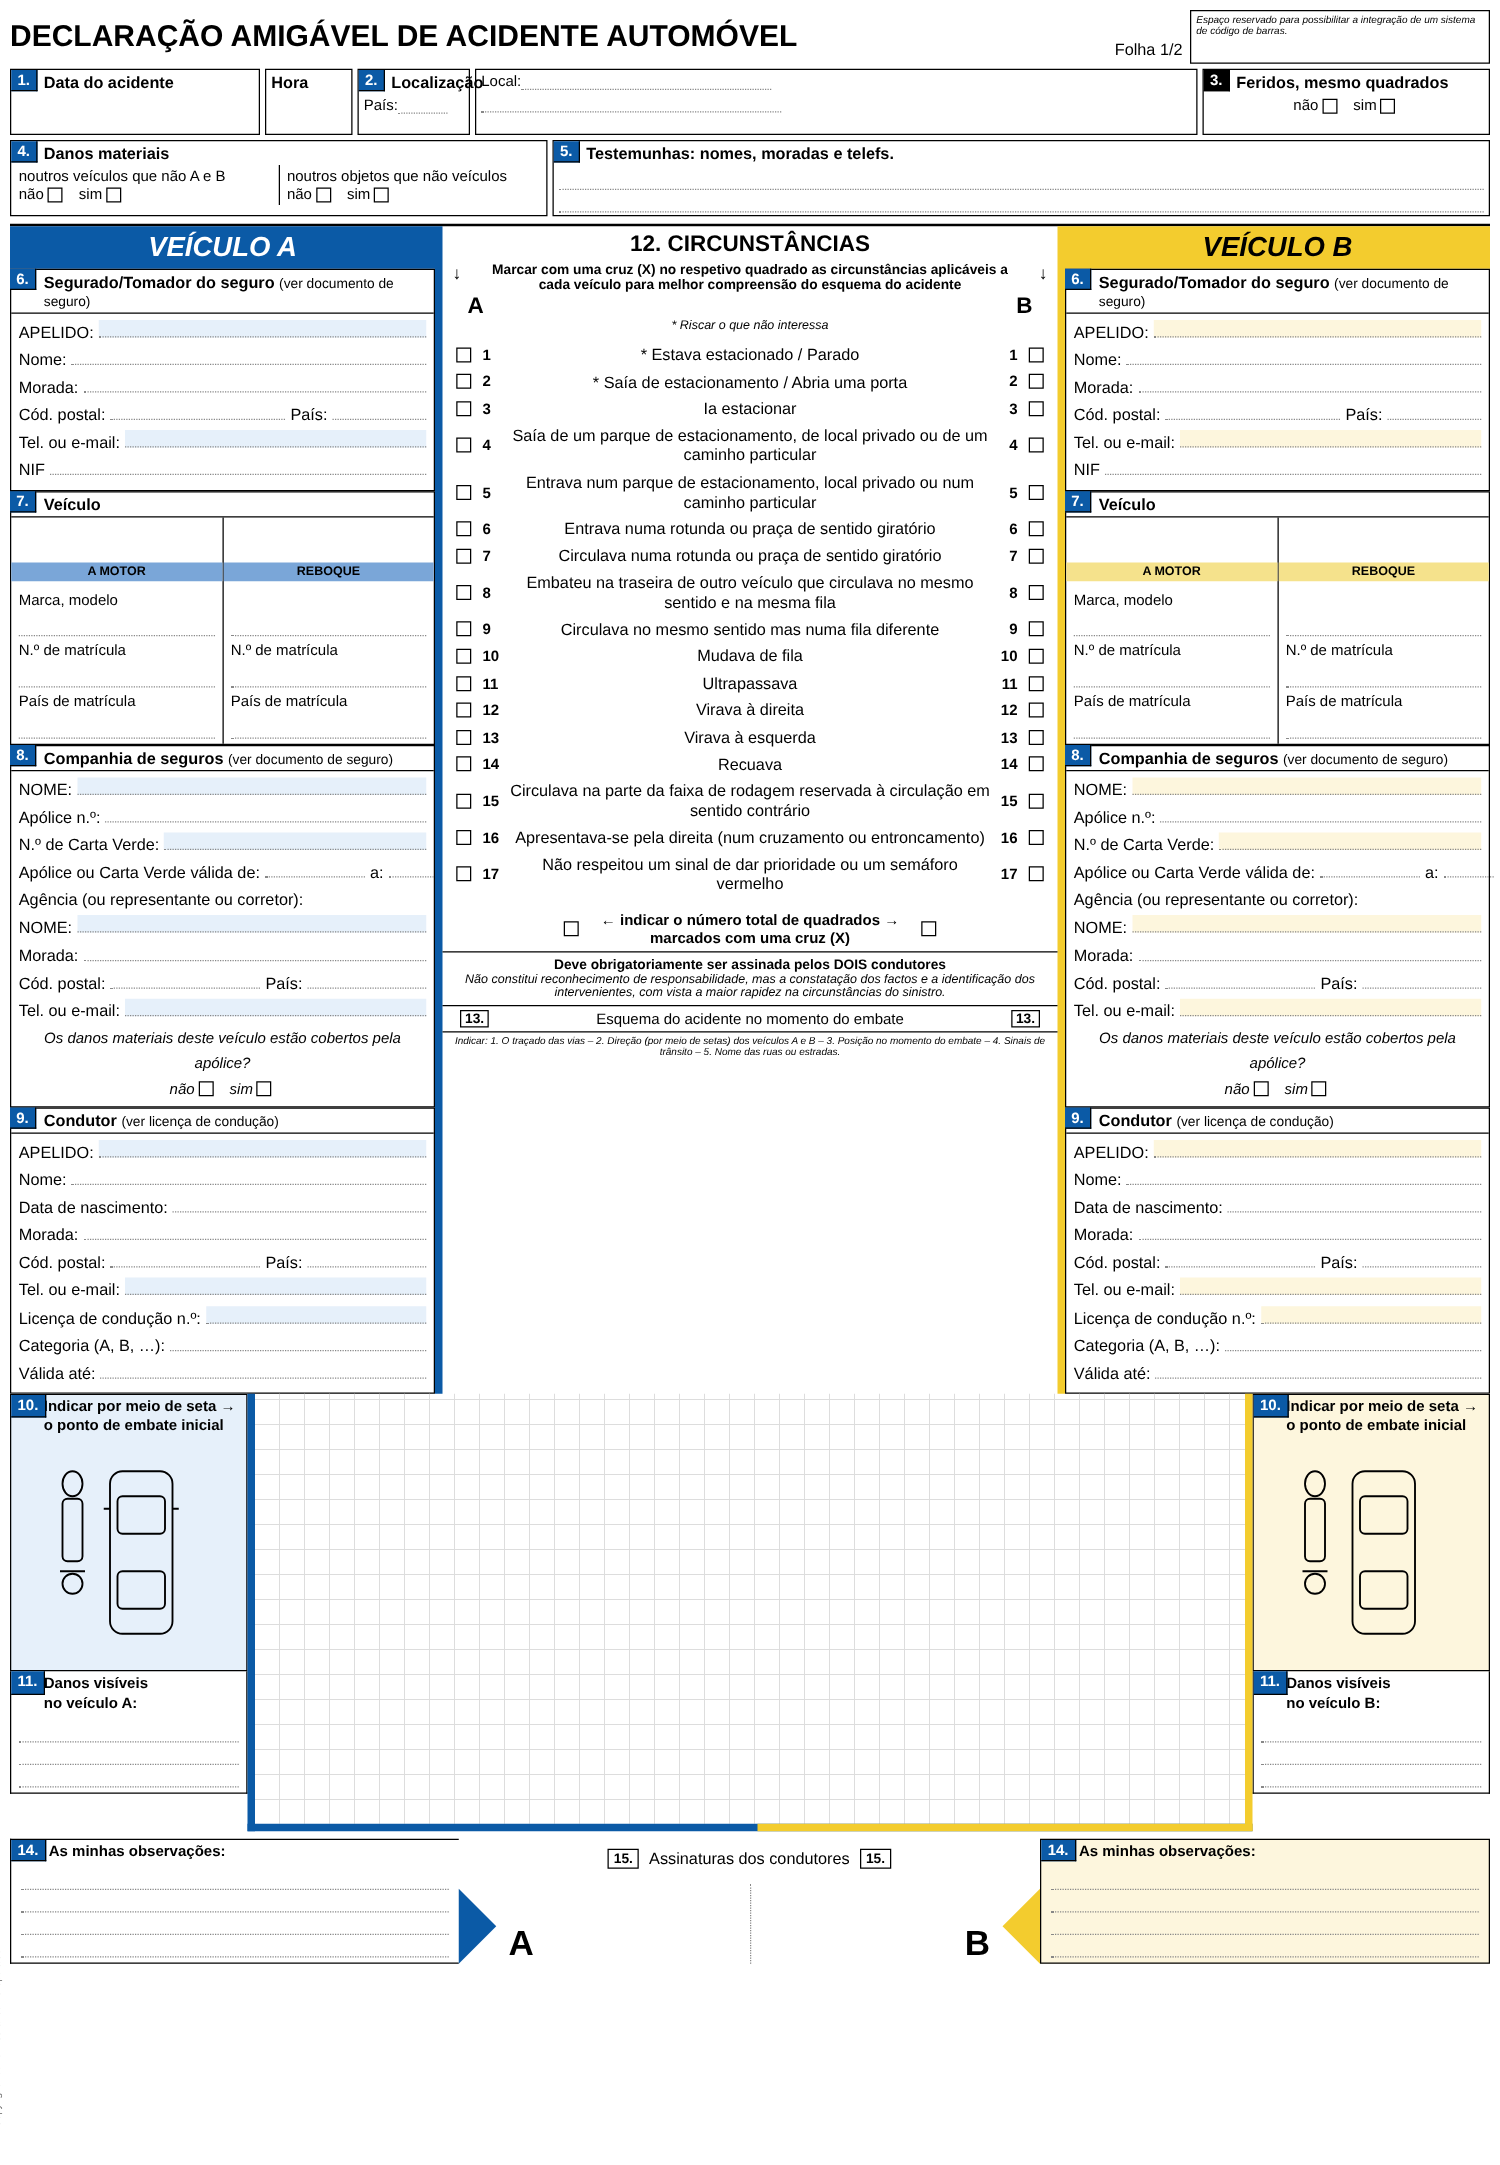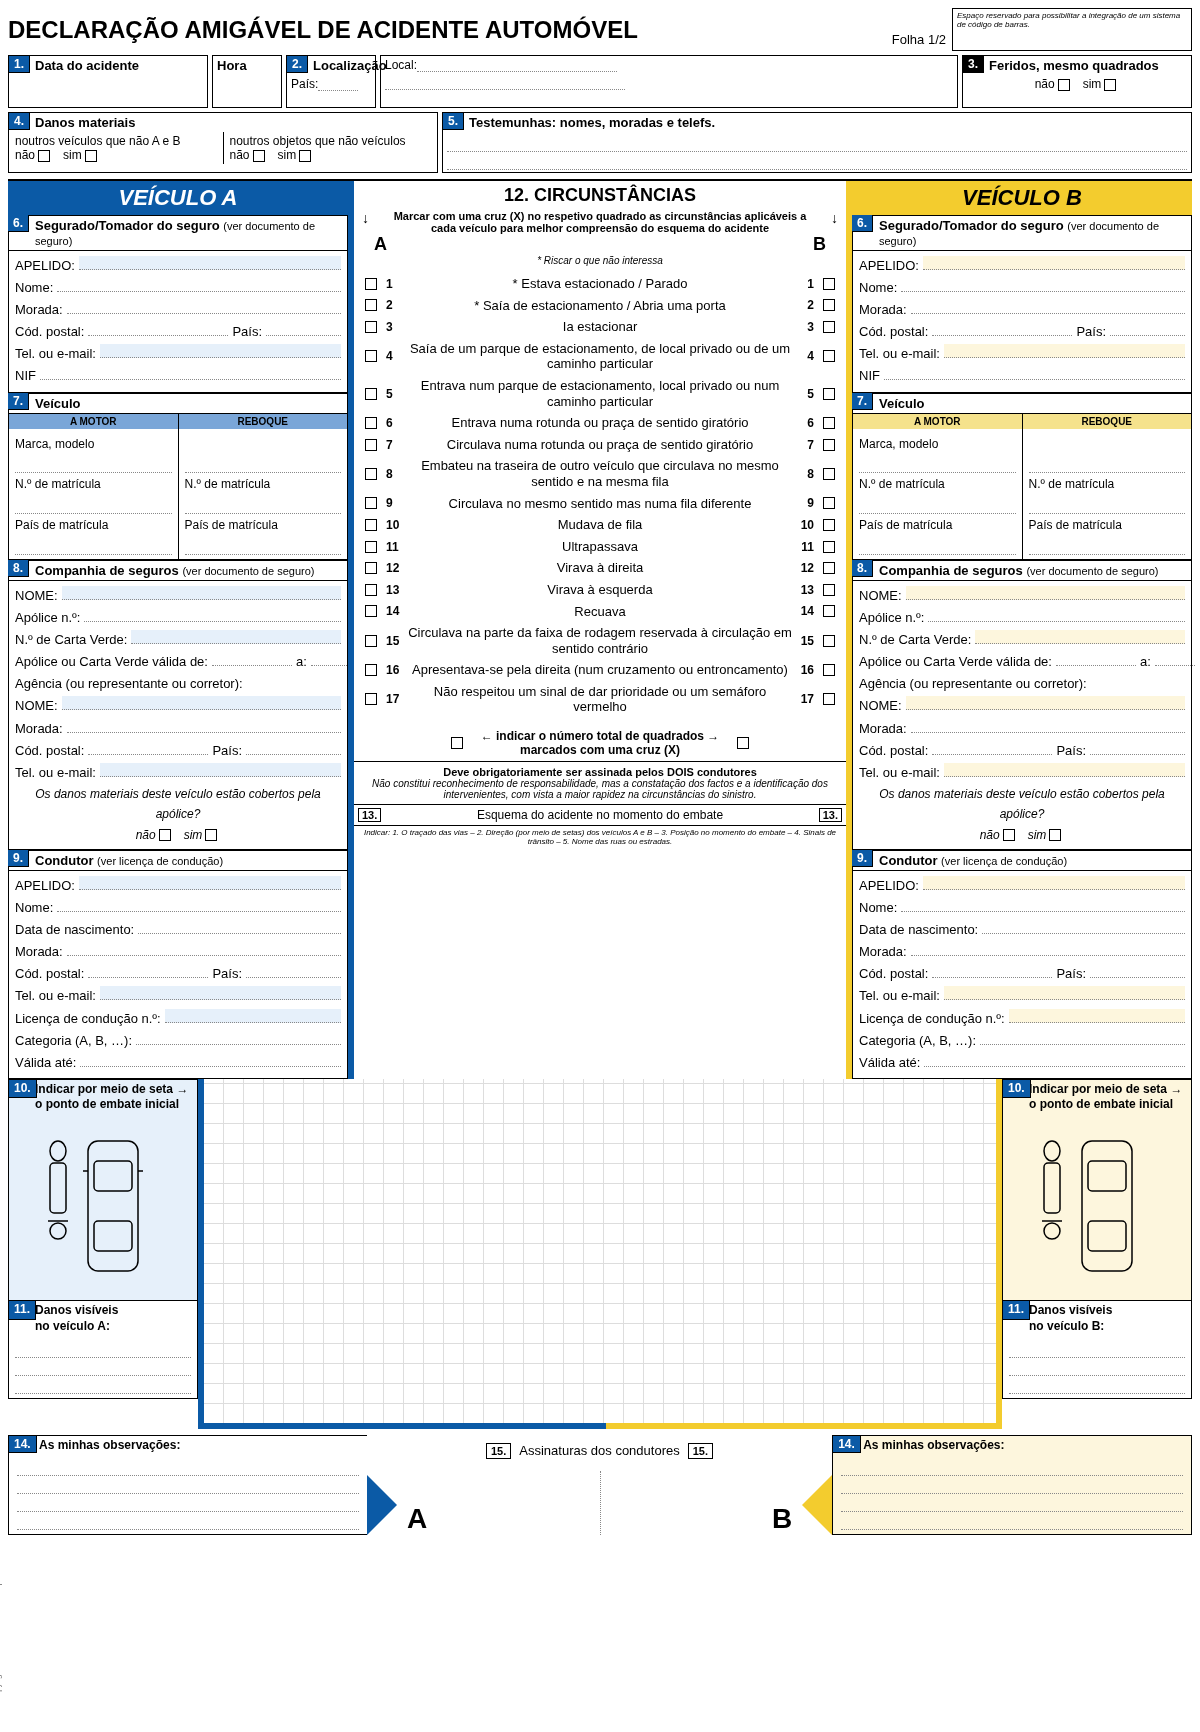--- a/index.html
+++ b/index.html
@@ -35,21 +35,21 @@
 .sec-header .paren { font-size: 11px; font-weight: normal; }
 .sec-body { padding: 4px 6px; font-size: 13px; line-height: 1.7; }
 .field-row { display: flex; align-items: baseline; gap: 4px; white-space: nowrap; }
 .field-row .dotline { flex: 1; }
 .tint-a { background: #e6f0fa; }
 .tint-b { background: #fdf6dd; }
 
 .sub-split { display: flex; }
 .sub-split > div { flex: 1; border-right: 1px solid #000; padding: 0; }
 .sub-split > div:last-child { border-right: none; }
-.sub-hdr { text-align: center; font-size: 10px; font-weight: bold; padding: 2px; }
+.sub-hdr { text-align: center; font-size: 10px; font-weight: bold; padding: 2px; margin-top: 36px; }
 .sub-hdr.a { background: #7aa6d8; }
 .sub-hdr.b { background: #f5e28c; }
 .sub-body { padding: 4px 6px; font-size: 12px; line-height: 1.9; }
 
 .italic-q { font-style: italic; font-size: 12px; text-align: center; }
 .inline-nao-sim { text-align: center; font-style: italic; font-size: 12px; }
 
 .circ-title { text-align: center; font-size: 18px; font-weight: bold; padding: 4px 0; }
 .circ-instr { text-align: center; font-size: 11px; padding: 0 26px; font-weight: bold; position: relative; }
 .circ-instr .arrow { position: absolute; font-size: 14px; }
@@ -61,21 +61,21 @@
 .circ-list { padding: 4px 8px; }
 .circ-row { display: flex; align-items: center; gap: 6px; margin: 6px 0; font-size: 13px; }
 .circ-row .chk { flex-shrink: 0; }
 .circ-row .n { width: 16px; font-weight: bold; font-size: 12px; }
 .circ-row .txt { flex: 1; text-align: center; font-size: 13px; line-height: 1.2; }
 .circ-row .n2 { width: 16px; font-weight: bold; font-size: 12px; text-align: right; }
 
 .circ-total { text-align: center; font-size: 12px; font-weight: bold; padding: 4px; display: flex; align-items: center; justify-content: center; gap: 4px; }
 .obrig { border-top: 1px solid #000; border-bottom: 1px solid #000; font-size: 10px; text-align: center; padding: 4px 8px; }
 .obrig b { font-size: 11px; }
-.esquema { font-size: 12px; padding: 3px 4px; display: flex; align-items: center; gap: 4px; border-bottom: 1px solid #000; }
+.esquema { font-size: 12px; padding: 3px 14px; display: flex; align-items: center; gap: 4px; border-bottom: 1px solid #000; }
 .esquema .sq { border: 1px solid #000; padding: 0 3px; font-weight: bold; font-size: 11px; }
 .esquema-hint { font-size: 8px; font-style: italic; text-align: center; padding: 2px; }
 
 .bottom-area { display: flex; gap: 0; margin-top: 0; }
 .side-col { width: 190px; }
 .mid-sketch { flex: 1; border-left: 6px solid #0b5aa6; border-right: 6px solid #f3cc2e; border-bottom: 6px solid #0b5aa6; background: repeating-linear-gradient(0deg, transparent, transparent 19px, #ddd 19px, #ddd 20px), repeating-linear-gradient(90deg, transparent, transparent 19px, #ddd 19px, #ddd 20px); min-height: 350px; position: relative; }
 .mid-sketch::after { content: ""; position: absolute; right: -6px; bottom: -6px; width: 50%; height: 6px; background: #f3cc2e; }
 
 .sec10 { border: 1px solid #000; }
 .sec10-hd { font-size: 12px; font-weight: bold; padding: 2px 4px 2px 26px; position: relative; line-height: 1.3; }

